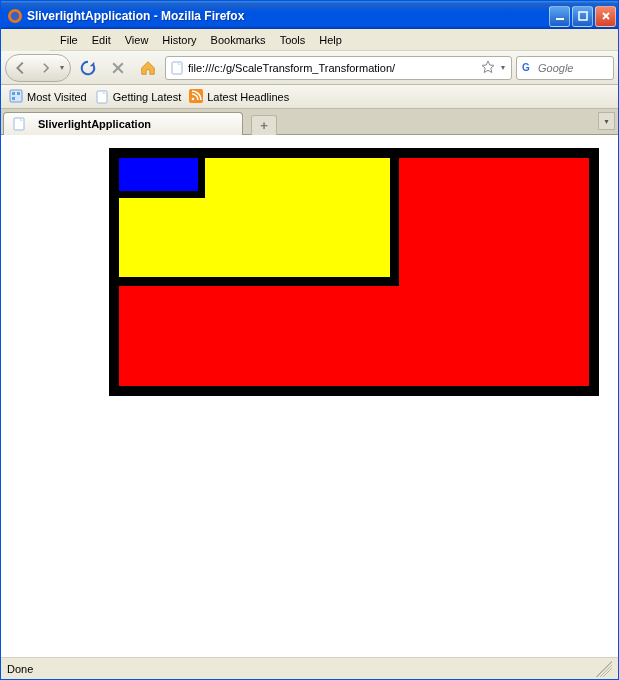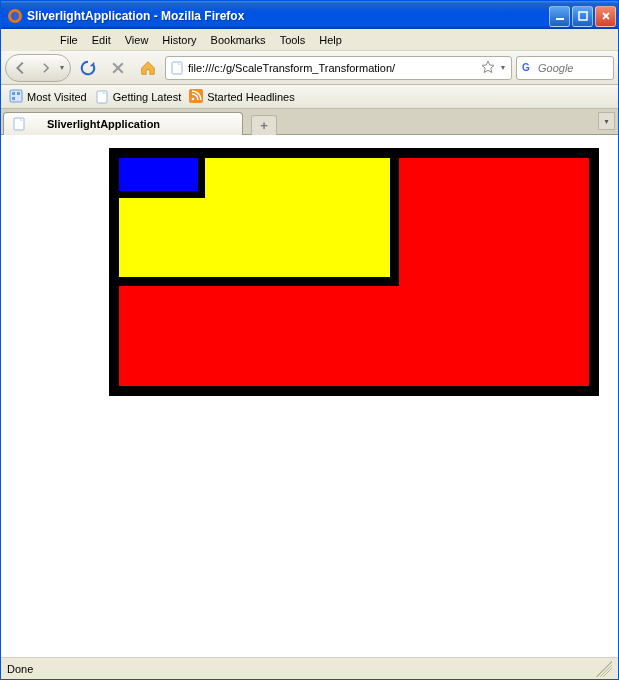--- a/index.html
+++ b/index.html
@@ -122,21 +122,21 @@
     
     .tabsbar{
       height:26px;
       background:#d6d2c2;
       display:flex;align-items:flex-end;
       padding:0 2px;
       position:relative;
       border-bottom:1px solid #9d9a88;
     }
     .tab{
-      display:flex;align-items:center;gap:21px;
+      display:flex;align-items:center;gap:12px;
       height:23px;
       background:linear-gradient(to bottom,#fdfdfc,#efede3);
       border:1px solid #9d9a88;
       border-bottom:none;
       border-radius:4px 4px 0 0;
       padding:0 18px 0 8px;
       min-width:240px;
       font-size:11px;
       position:relative;
       top:1px;
@@ -330,21 +330,21 @@
       </span>
     <span>Getting Latest</span>
   </div>
   <div class="bmitem">
     <span><svg viewBox="0 0 14 14" width="14" height="14">
           <rect width="14" height="14" rx="2" fill="#f58c1f"></rect>
           <circle cx="4" cy="10" r="1.3" fill="#fff"></circle>
           <path d="M3 5 a6 6 0 0 1 6 6" fill="none" stroke="#fff" stroke-width="1.6"></path>
           <path d="M3 2 a9 9 0 0 1 9 9" fill="none" stroke="#fff" stroke-width="1.6"></path>
         </svg></span>
-    <span>Started Headlines</span>
+    <span>Latest Headlines</span>
   </div>
 </div>
 
 <div class="tabsbar">
   <div class="tab">
     <span class="pageicon">
         <svg viewBox="0 0 14 14">
           <rect x="2" y="1" width="10" height="12" rx="1" fill="#fff" stroke="#9fb8dc"></rect>
           <path d="M8 1 L11 4 L8 4 Z" fill="#cfe0f5"></path>
         </svg>

